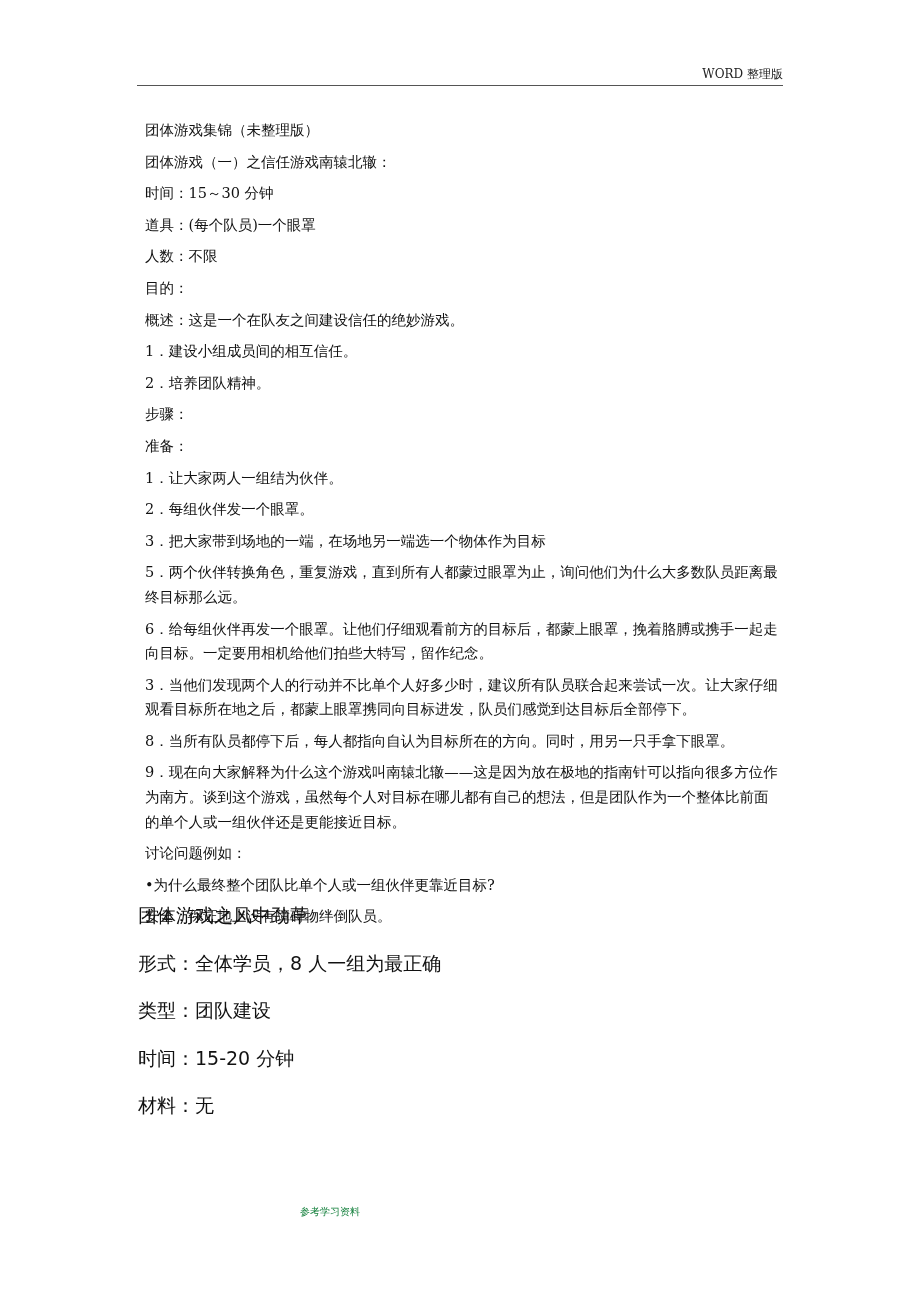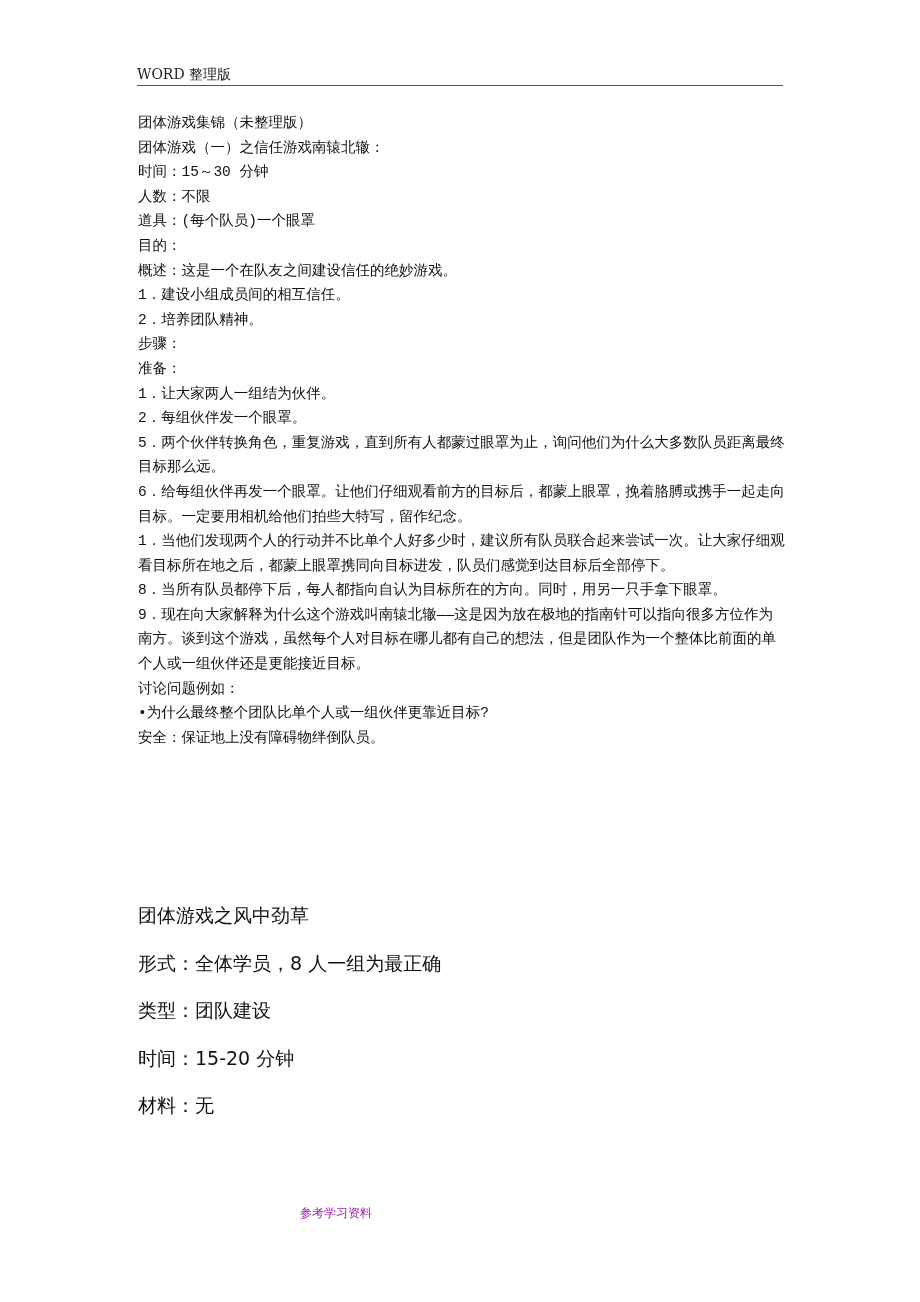--- a/index.html
+++ b/index.html
@@ -1,55 +1,56 @@
 <!DOCTYPE html>
 <html><head>
 <meta charset="utf-8">
 <style>
   html, body { margin: 0; padding: 0; background: #ffffff; }
   body { width: 920px; height: 1302px; position: relative; overflow: hidden;
          font-family: "DejaVu Serif", "Liberation Serif", serif; color: #111; }
   .page { position: absolute; left: 0; top: 0; width: 920px; height: 1302px; background: #fff; }
-  .header { position: absolute; left: 137px; top: 66px; width: 646px; text-align: left;
-            font-size: 14px; color: #222; }
+  .header { position: absolute; left: 137px; top: 66px; width: 646px; text-align: right;
+            font-size: 12px; color: #222; }
   .header-rule { position: absolute; left: 137px; top: 85px; width: 646px; height: 0;
                  border-top: 1.5px solid #555; }
   .body { position: absolute; left: 138px; top: 111px; width: 648px; font-size: 14.5px;
           line-height: 24.6px; }
-  .body p { margin: 0; font-family: Liberation Mono, monospace; }
+  .body p { margin: 7px; }
   .sec2 { position: absolute; left: 138px; top: 903px; width: 648px; font-size: 19px;
           line-height: 24px; font-family: "DejaVu Sans", "Liberation Sans", sans-serif; }
   .sec2 p { margin: 0 0 23.5px 0; }
-  .footer { position: absolute; left: 300px; top: 1205px; font-size: 12px; color: #a21caf;
+  .footer { position: absolute; left: 300px; top: 1205px; font-size: 10px; color: #15803d;
             font-family: "DejaVu Sans", "Liberation Sans", sans-serif; }
 </style>
 </head>
 <body>
 
 <div class="page">
   <div class="header">WORD 整理版</div>
   <div class="header-rule"></div>
 
   <div class="body">
     <p>团体游戏集锦（未整理版）</p>
     <p>团体游戏（一）之信任游戏南辕北辙：</p>
     <p>时间：15～30 分钟</p>
+    <p>道具：(每个队员)一个眼罩</p>
     <p>人数：不限</p>
-    <p>道具：(每个队员)一个眼罩</p>
     <p>目的：</p>
     <p>概述：这是一个在队友之间建设信任的绝妙游戏。</p>
     <p>1．建设小组成员间的相互信任。</p>
     <p>2．培养团队精神。</p>
     <p>步骤：</p>
     <p>准备：</p>
     <p>1．让大家两人一组结为伙伴。</p>
     <p>2．每组伙伴发一个眼罩。</p>
+    <p>3．把大家带到场地的一端，在场地另一端选一个物体作为目标</p>
     <p>5．两个伙伴转换角色，重复游戏，直到所有人都蒙过眼罩为止，询问他们为什么大多数队员距离最终目标那么远。</p>
     <p>6．给每组伙伴再发一个眼罩。让他们仔细观看前方的目标后，都蒙上眼罩，挽着胳膊或携手一起走向目标。一定要用相机给他们拍些大特写，留作纪念。</p>
-    <p>1．当他们发现两个人的行动并不比单个人好多少时，建议所有队员联合起来尝试一次。让大家仔细观看目标所在地之后，都蒙上眼罩携同向目标进发，队员们感觉到达目标后全部停下。</p>
+    <p>3．当他们发现两个人的行动并不比单个人好多少时，建议所有队员联合起来尝试一次。让大家仔细观看目标所在地之后，都蒙上眼罩携同向目标进发，队员们感觉到达目标后全部停下。</p>
     <p>8．当所有队员都停下后，每人都指向自认为目标所在的方向。同时，用另一只手拿下眼罩。</p>
     <p>9．现在向大家解释为什么这个游戏叫南辕北辙——这是因为放在极地的指南针可以指向很多方位作为南方。谈到这个游戏，虽然每个人对目标在哪儿都有自己的想法，但是团队作为一个整体比前面的单个人或一组伙伴还是更能接近目标。</p>
     <p>讨论问题例如：</p>
     <p>•为什么最终整个团队比单个人或一组伙伴更靠近目标?</p>
     <p>安全：保证地上没有障碍物绊倒队员。</p>
   </div>
 
   <div class="sec2">
     <p>团体游戏之风中劲草</p>
     <p>形式：全体学员，8 人一组为最正确</p>

